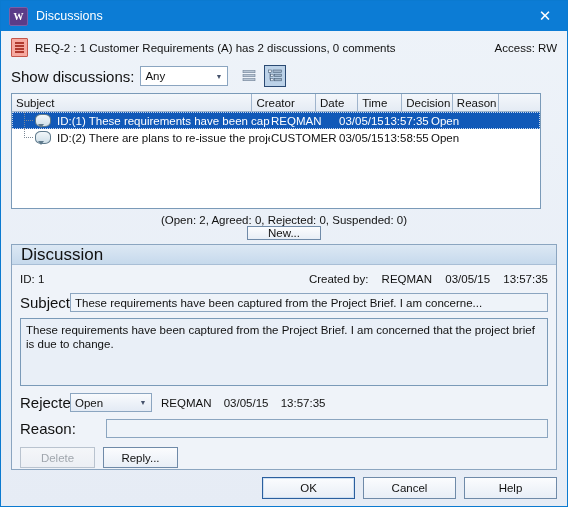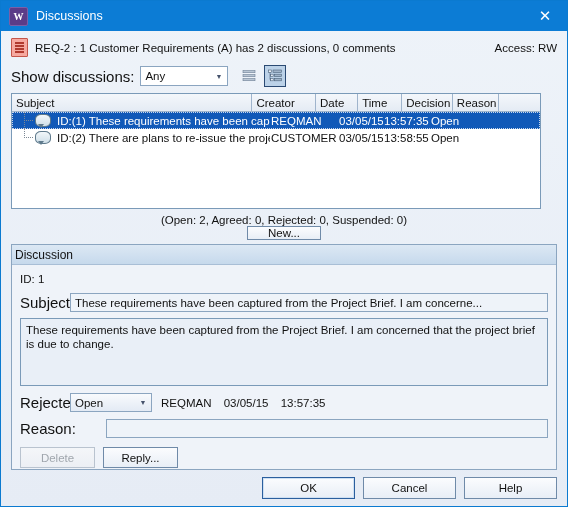--- a/index.html
+++ b/index.html
@@ -115,21 +115,21 @@
   .btn.disabled{color:#a0a6ad;border-color:#b9c3cf;background:linear-gradient(#f4f6f9,#eceff4);}
   .btn.default{border:1px solid #2b5f9e;box-shadow:inset 0 0 0 1px #cfe0f2;}
   
   .group{
     margin:6px 10px 0 10px;border:1px solid #8ba5c0;background:#eff3f9;
     flex:1;display:flex;flex-direction:column;min-height:0;
   }
   .group-hdr{
     height:19px;flex:0 0 19px;background:linear-gradient(#dce8f4,#c6d9ec);
     border-bottom:1px solid #a8bed6;display:flex;align-items:center;
-    padding-left:3px;font-size:12px;
+    padding-left:9px;font-size:17px;
   }
   .group-body{padding:6px 8px 0 8px;flex:1;display:flex;flex-direction:column;min-height:0;}
   .idrow{display:flex;align-items:center;height:16px;font-size:11.5px;}
   .idrow .left{flex:1;}
   .idrow .meta span{margin-left:10px;}
   .subjrow{display:flex;align-items:center;margin-top:6px;}
   .subjrow .lbl{width:50px;flex:0 0 50px;}
   .txtfield{
     flex:1;height:19px;box-sizing:border-box;border:1px solid #8ba5c0;
     background:#eef3f9;display:flex;align-items:center;padding-left:4px;
@@ -255,20 +255,26 @@
     <div class="txt">(Open: 2, Agreed: 0, Rejected: 0, Suspended: 0)</div>
     <div class="btn" style="width:74px;height:21px">New...</div>
   </div>
 
   <div class="group">
     <div class="group-hdr">Discussion</div>
     <div class="group-body">
 
       <div class="idrow">
         <div class="left">ID: 1</div>
+        <div class="meta">
+          <span>Created by:</span>
+          <span>REQMAN</span>
+          <span>03/05/15</span>
+          <span>13:57:35</span>
+        </div>
       </div>
 
       <div class="subjrow">
         <div class="lbl">Subject:</div>
         <div class="txtfield">These requirements have been captured from the Project Brief.  I am concerne...</div>
       </div>
 
       <div class="bodybox">These requirements have been captured from the Project Brief.  I am concerned that the project brief is due to change.</div>
 
       <div class="decrow">

